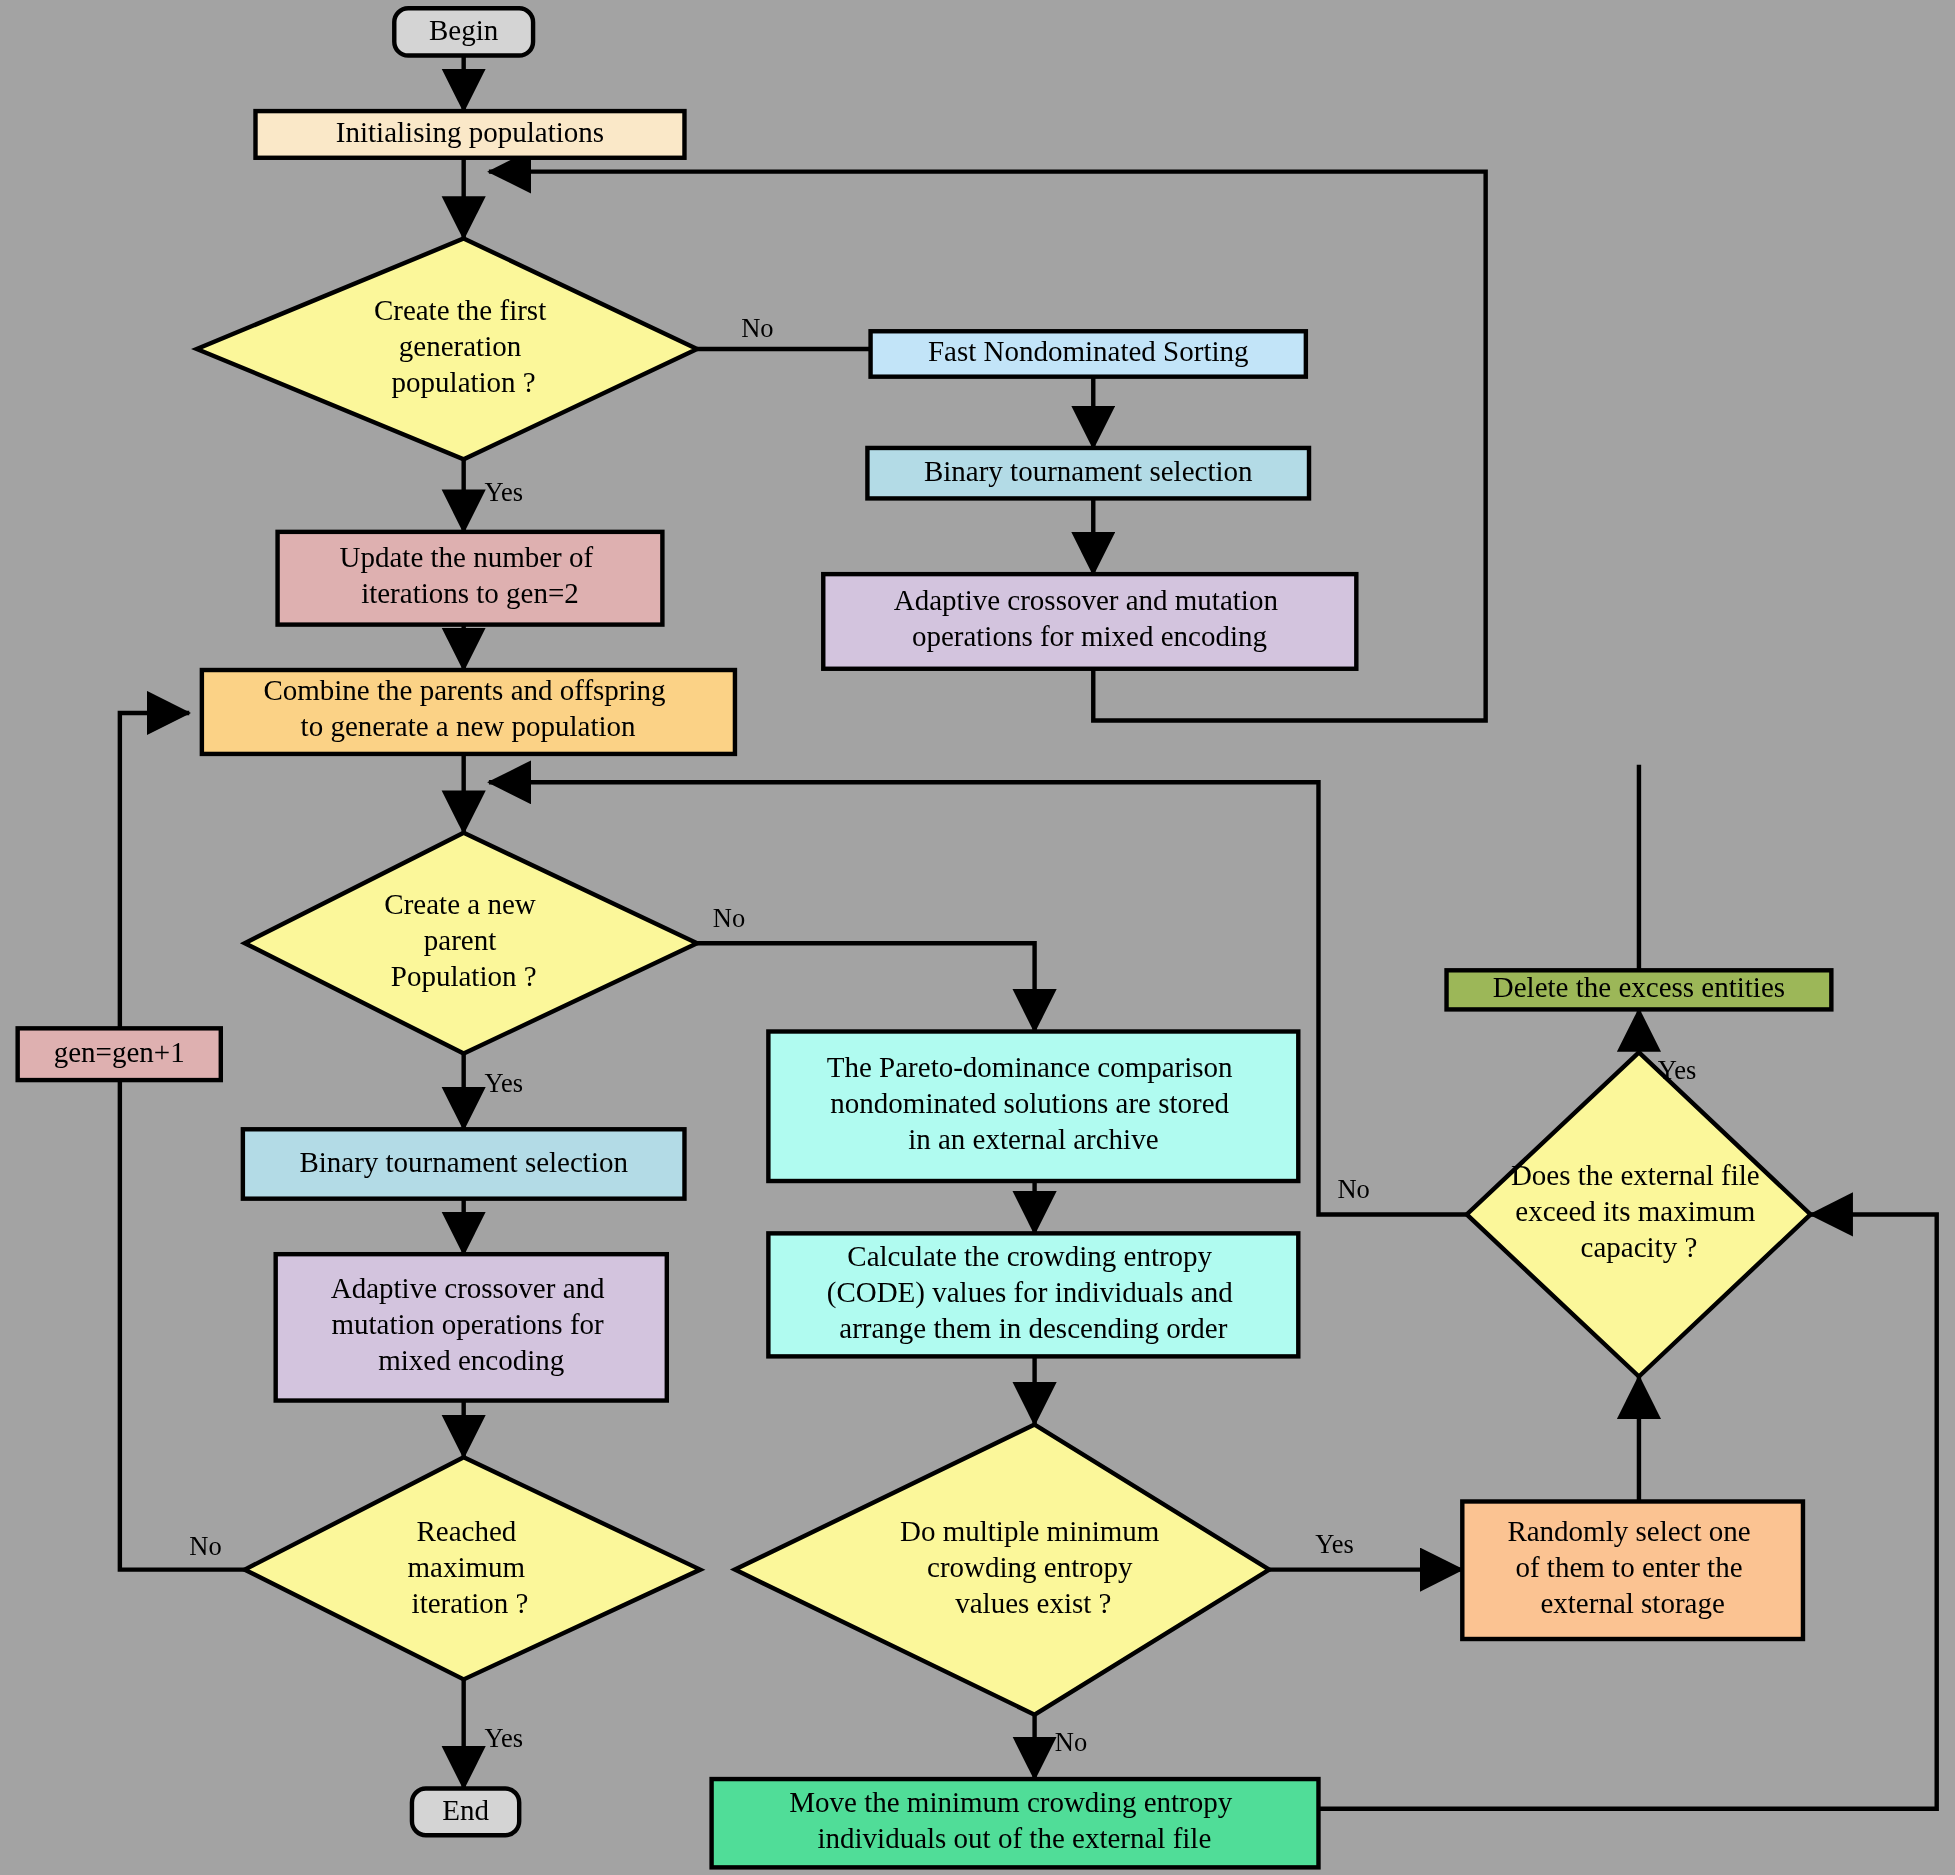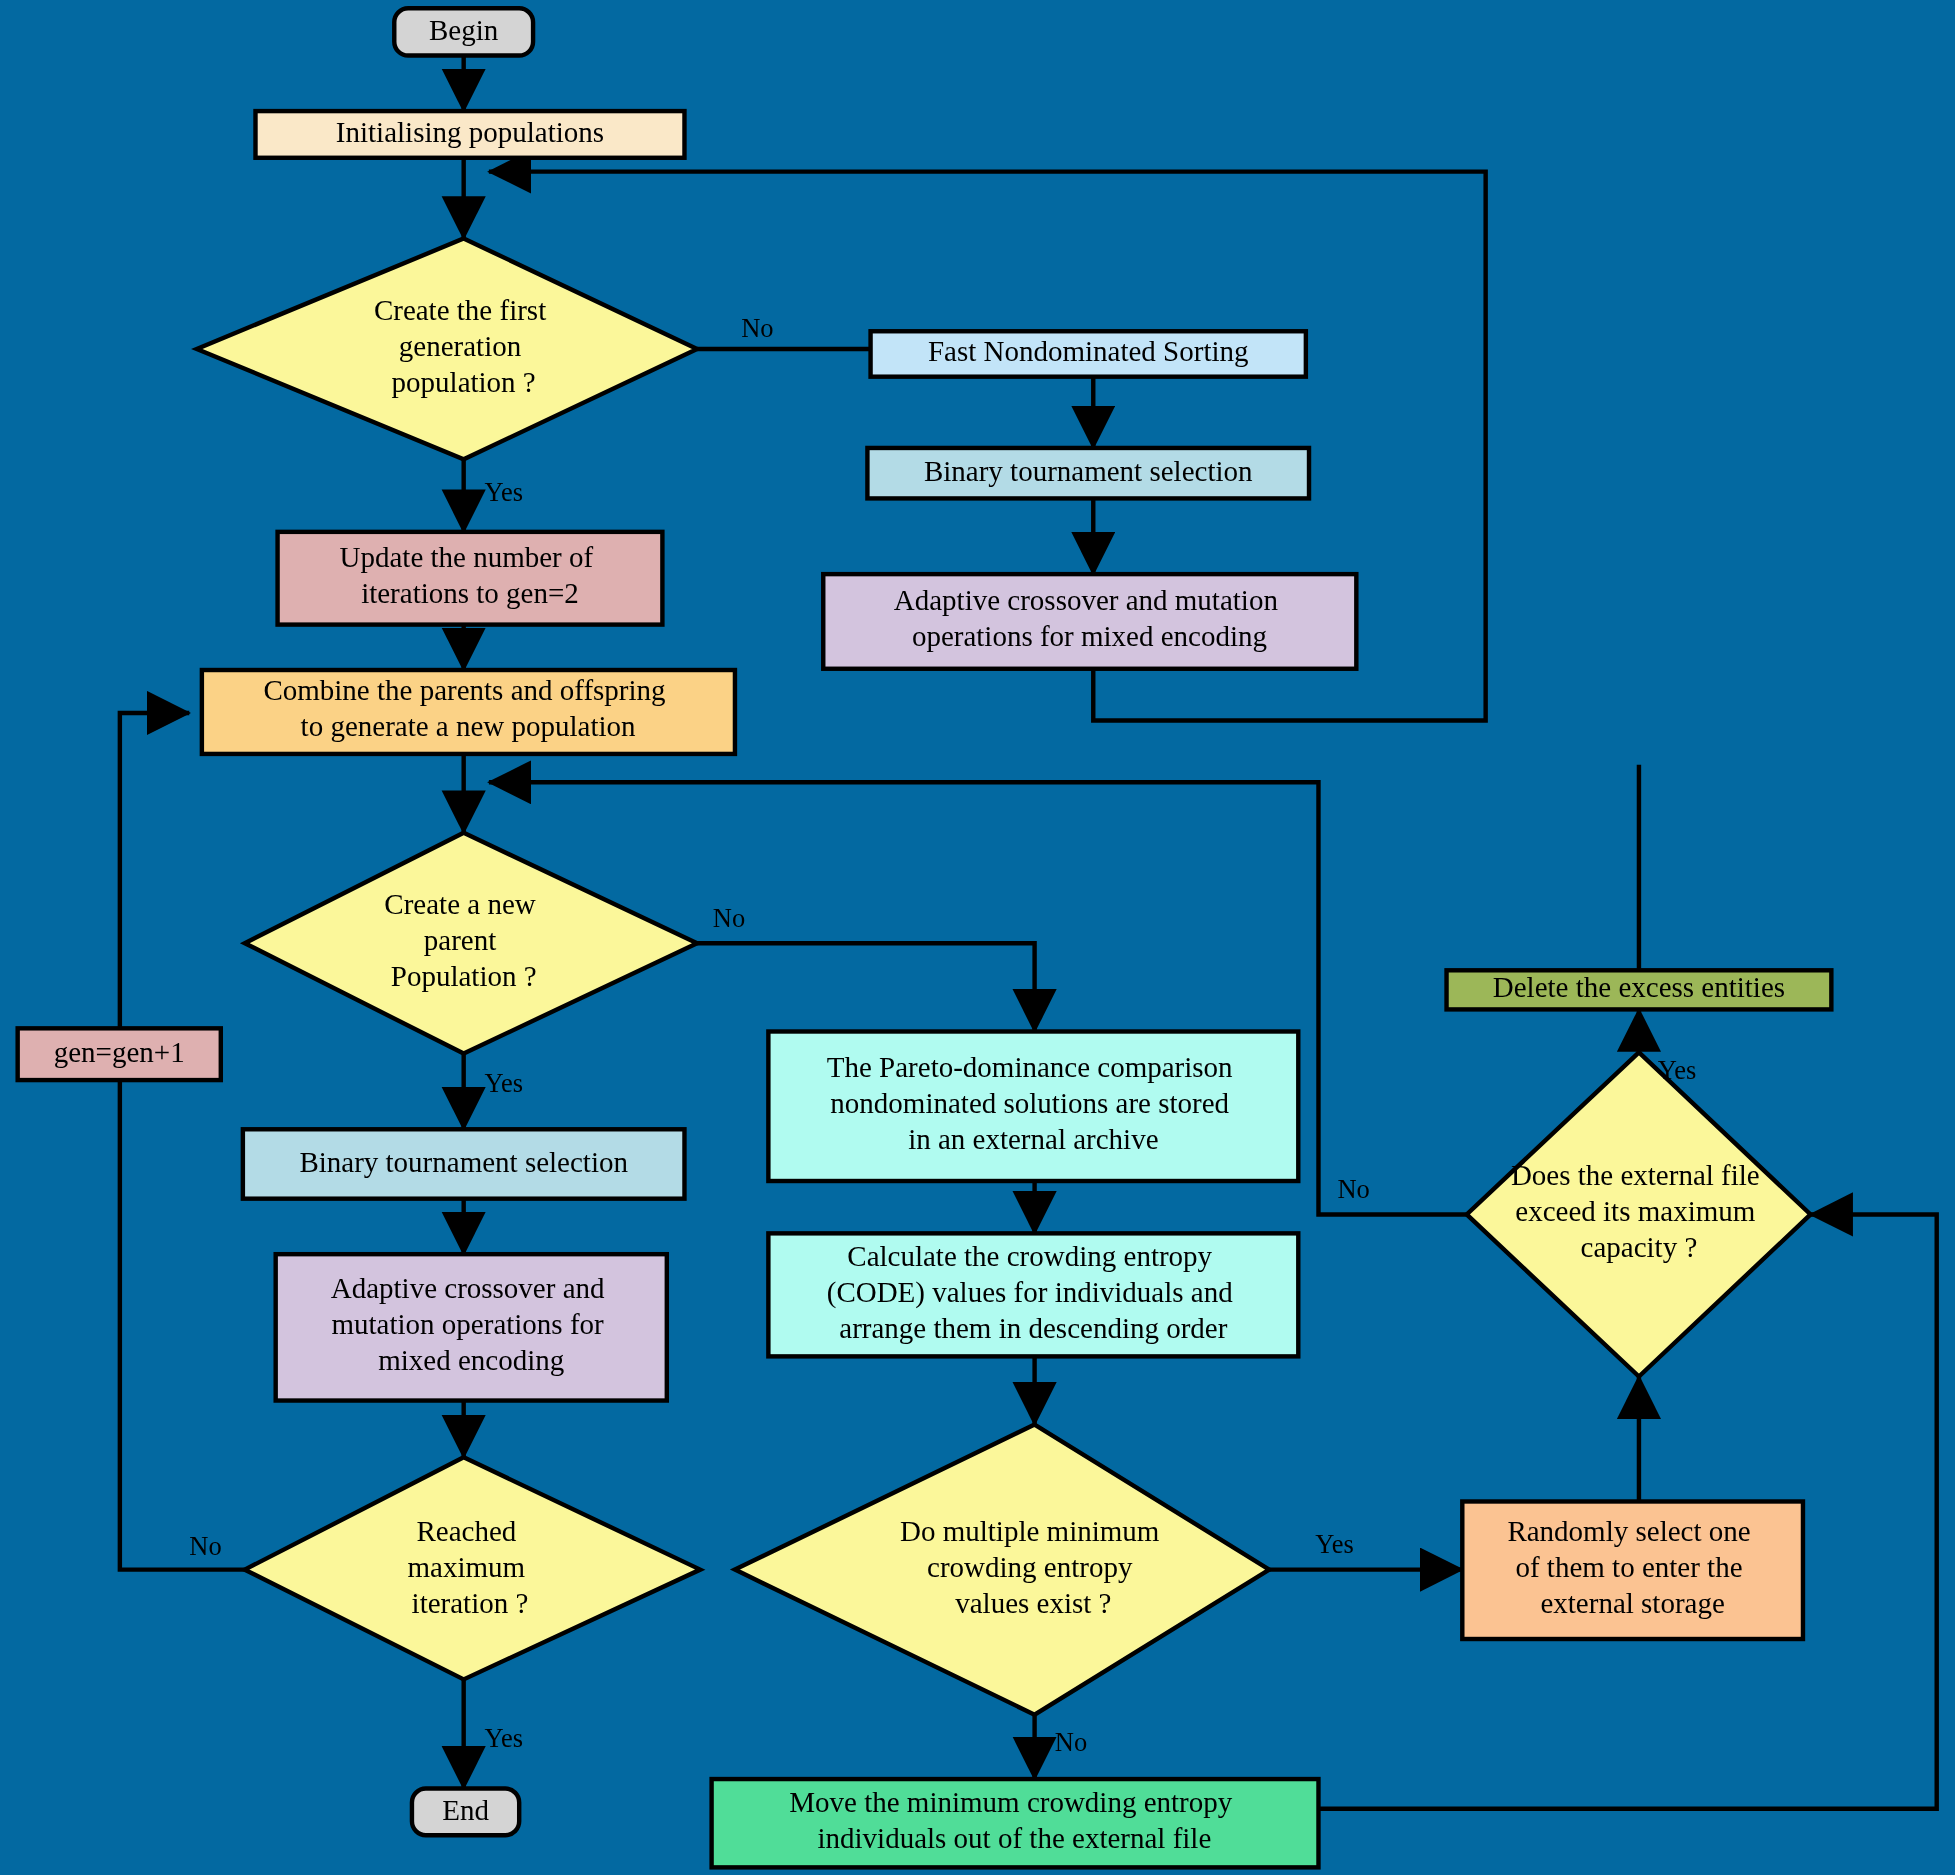--- a/index.html
+++ b/index.html
@@ -1,17 +1,17 @@
 <!DOCTYPE html>
 <html style="font-size:10px"><head>
 <meta charset="utf-8">
 <style>
   html,body{margin:0;padding:0;background:#ffffff;}
   body{font-family:"Liberation Serif", serif;}
-  #canvas{position:relative;width:1955px;height:1875px;background:#0369a1;overflow:hidden;}
+  #canvas{position:relative;width:1955px;height:1875px;background:#a3a3a3;overflow:hidden;}
   svg{position:absolute;top:0;left:0;width:1955px;height:1875px;}
   .nodeText{font-family:"Liberation Serif", serif; fill:#000; text-anchor:middle; dominant-baseline:middle;}
   .edgeLabel{font-family:"Liberation Serif", serif; fill:#000; font-size:42px; text-anchor:start; dominant-baseline:middle;}
   .shape{stroke:#000; stroke-width:7; }
   .term{stroke:#000; stroke-width:7;}
   .link{stroke:#000; stroke-width:7; fill:none;}
 </style>
 </head>
 <body>
 

